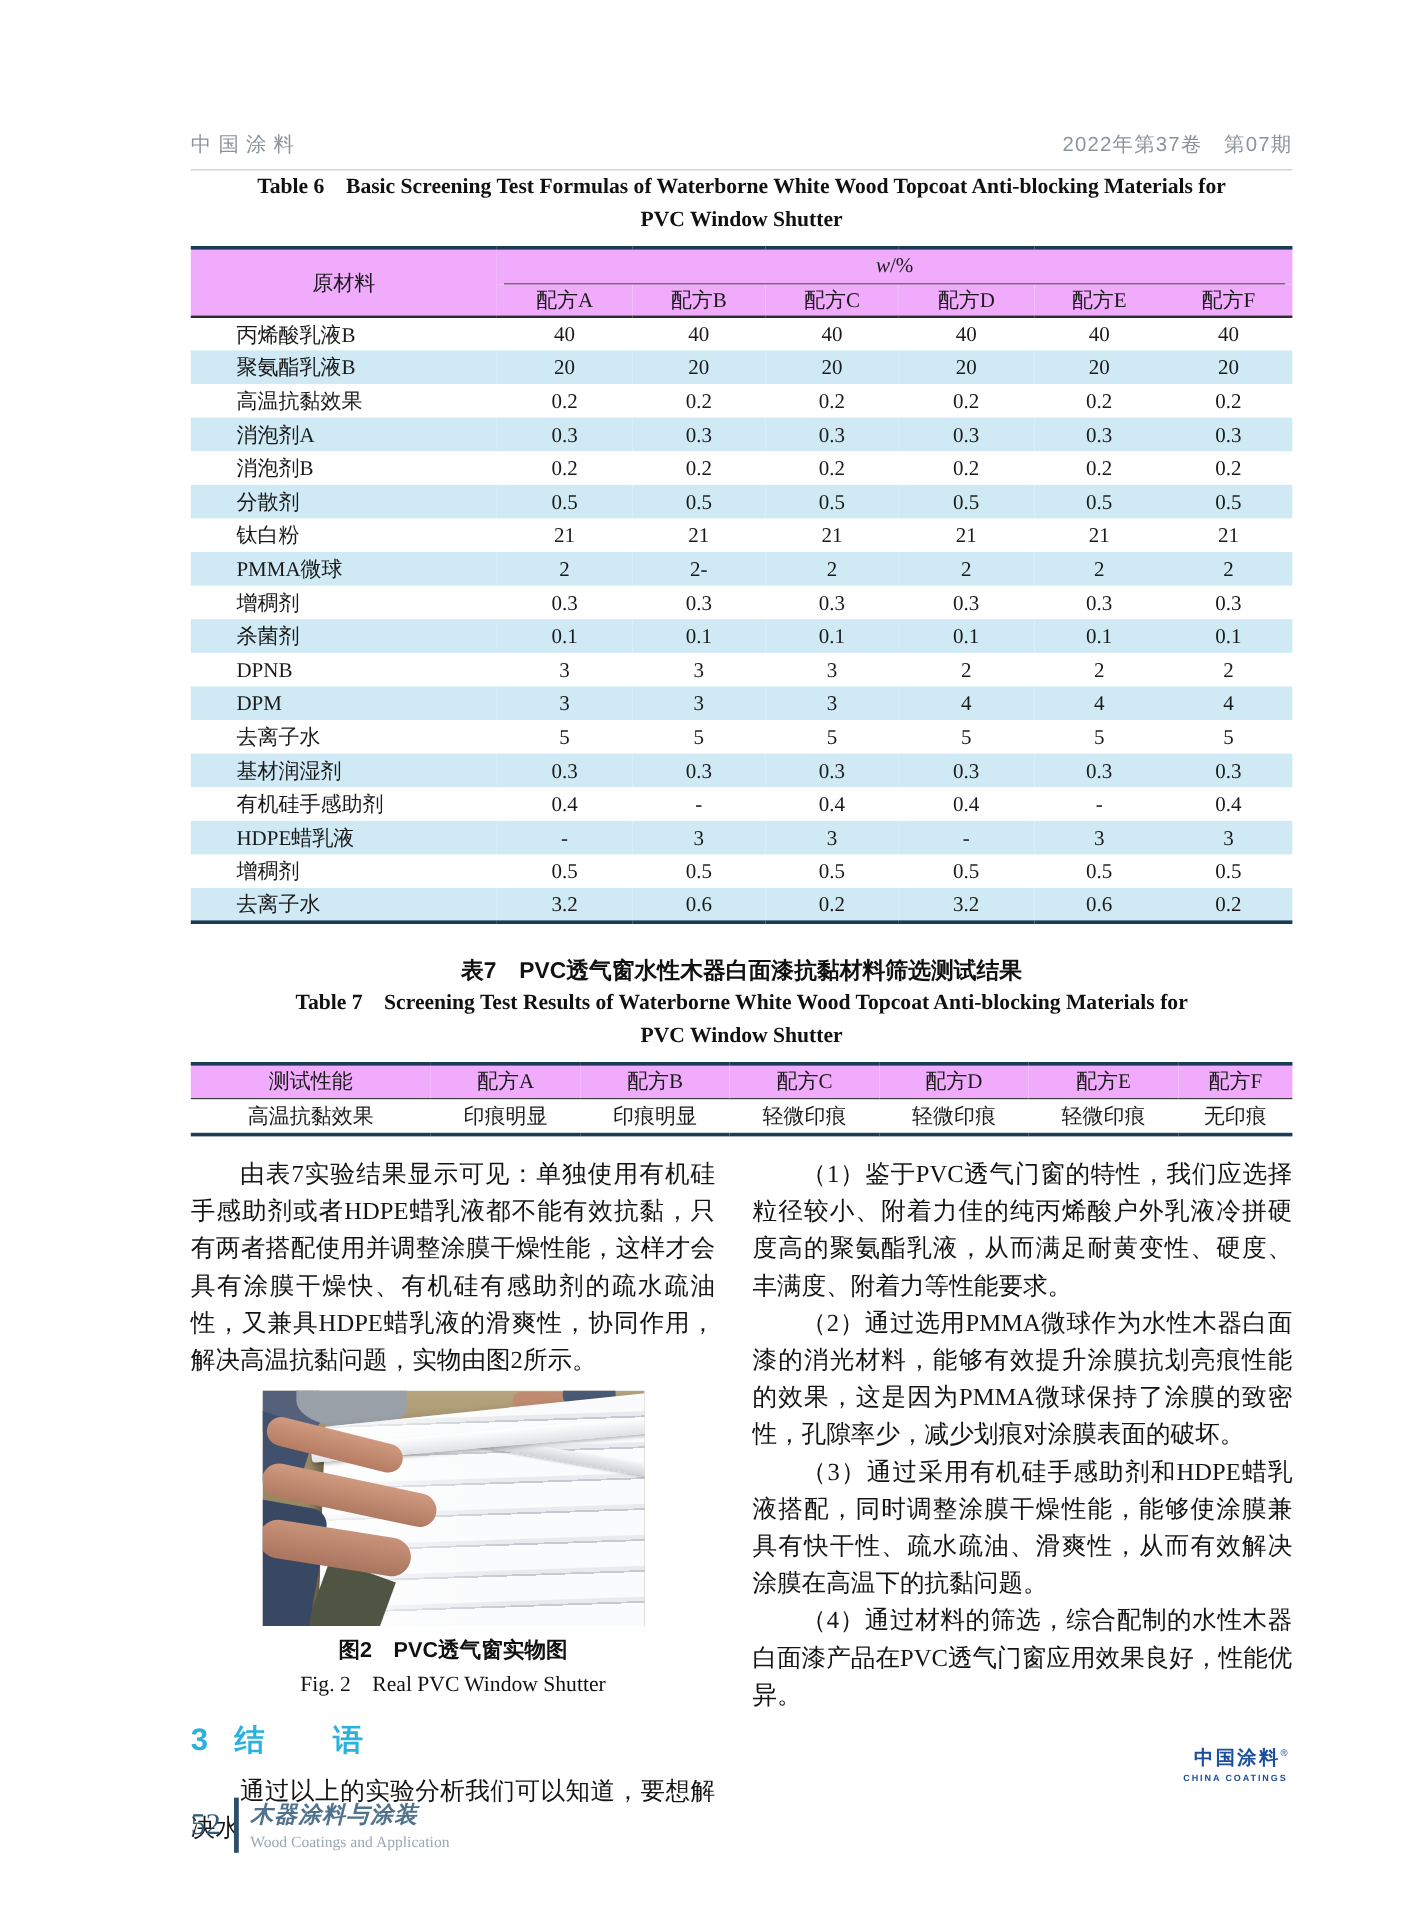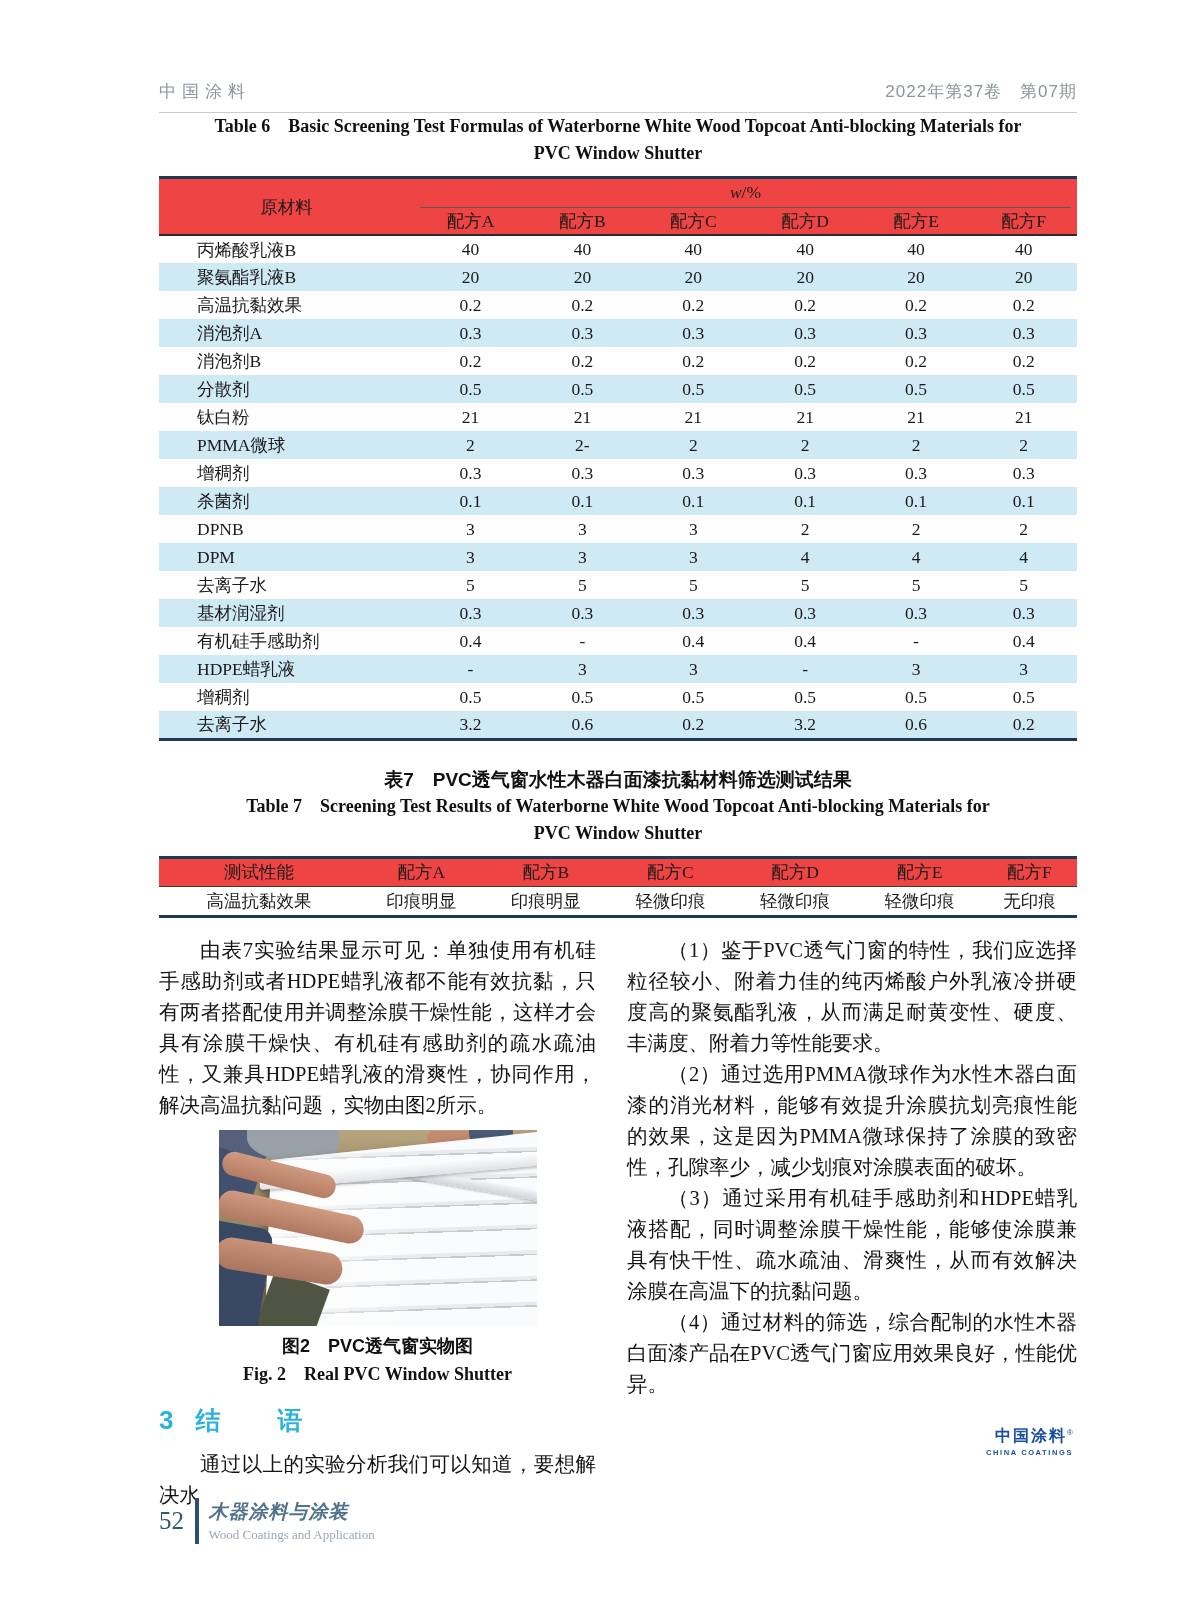--- a/index.html
+++ b/index.html
@@ -9,32 +9,32 @@
     background:#ffffff; overflow:hidden;
     font-family:"Liberation Serif","DejaVu Serif",serif; color:#1a1a1a;
   }
   .content { position:absolute; left:131px; top:80px; width:918px; }
 
   
   .runhead { display:flex; justify-content:space-between; align-items:flex-end;
     color:#8b949b; font-size:17px; padding-bottom:9px; border-bottom:1px solid #c6ccd0;
     font-family:"Liberation Sans","DejaVu Sans",sans-serif; }
   .runhead .jname { letter-spacing:6px; }
-  .runhead .issue { letter-spacing:1px; }
+  .runhead .issue { letter-spacing:1px;margin-top:29px; }
 
   
   .tbl-title-cn { text-align:center; font-family:"Liberation Sans","DejaVu Sans",sans-serif;
     font-weight:bold; font-size:19px; margin-top:15px; color:#111; }
   .tbl-title-en { text-align:center; font-weight:bold; font-size:18px; line-height:27px; color:#111; }
 
   
   table { width:100%; border-collapse:collapse; margin-top:9px;
     border-top:3px solid #1c3b55; border-bottom:3px solid #1c3b55; font-size:17.5px; }
   th, td { font-weight:normal; text-align:center; height:28px; padding:0 2px; }
-  thead { background:#ef4444; }
+  thead { background:#f0abfc; }
   thead tr.colrow th { border-bottom:2px solid #2b2b2b; height:27px; }
   th.mat-h { width:255px; border-bottom:2px solid #2b2b2b; }
   .wcell { height:27px; padding:0; }
   .wline { margin:0 6px; padding:3px 0 4px 0; border-bottom:1px solid #5a5a5a;
     font-size:17.5px; }
   .wline i { font-style:italic; }
   tbody tr:nth-child(even) { background:#cfe9f5; }
   td.mat { text-align:left; padding-left:38px; }
   #t7 thead th { border-bottom:1.5px solid #3c3c3c; height:29px; }
   #t7 td { height:30px; }
@@ -78,21 +78,21 @@
     background:#394862; transform:rotate(10deg); border-radius:14px; }
   .ph-arm1 { position:absolute; left:2px; top:33px; width:116px; height:24px;
     background:linear-gradient(#cf9a80,#b57c63); transform:rotate(14deg); border-radius:12px; }
   .ph-arm2 { position:absolute; left:-2px; top:73px; width:148px; height:28px;
     background:linear-gradient(#cf9a80,#b07a62); transform:rotate(12deg); border-radius:14px; }
   .ph-arm3 { position:absolute; left:-4px; top:115px; width:128px; height:32px;
     background:linear-gradient(#c9937a,#a9755e); transform:rotate(9deg); border-radius:16px; }
 
   .fig-cap-cn { text-align:center; font-family:"Liberation Sans","DejaVu Sans",sans-serif;
     font-weight:bold; font-size:18px; margin-top:8px; color:#111; }
-  .fig-cap-en { text-align:center; font-weight:bold; font-size:18px; margin-top:4px; color:#111; }
+  .fig-cap-en { text-align:center; font-weight:normal; font-size:18px; margin-top:4px; color:#111; }
 
   
   .sec-head { margin-top:18px; color:#2bb2dc;
     font-family:"Liberation Sans","DejaVu Sans",sans-serif; font-weight:bold; }
   .sec-num { font-size:26px; margin-right:22px; }
   .sec-title { font-size:25px; letter-spacing:16px; }
   .sec-para { margin-top:12px; }
 
   
   .logo { text-align:right; margin-top:26px; padding-right:4px;

